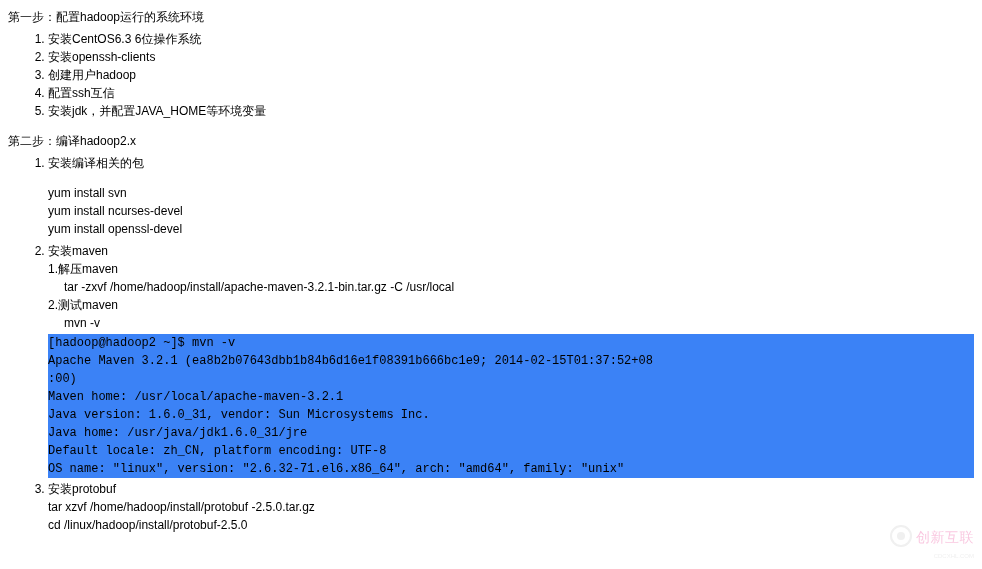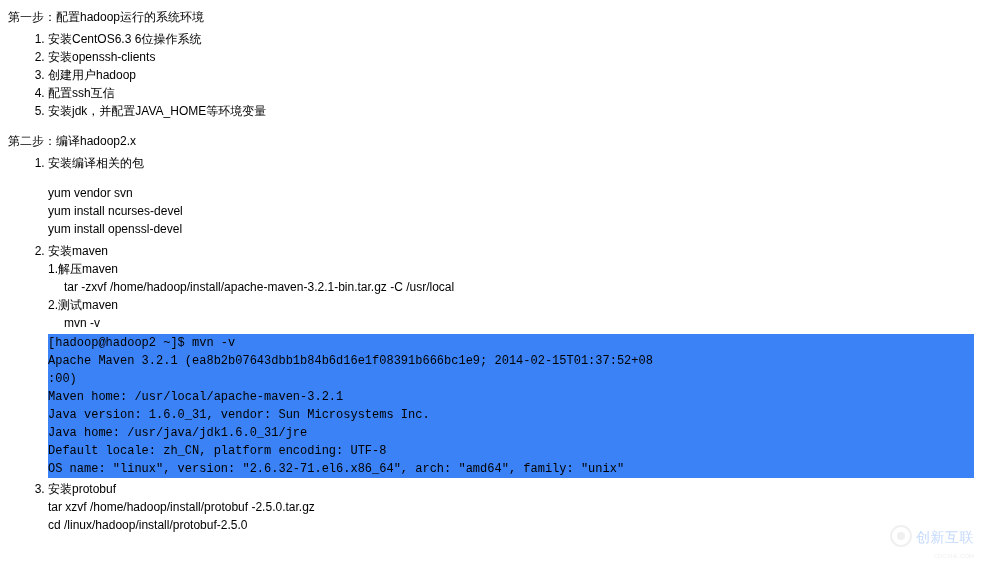--- a/index.html
+++ b/index.html
@@ -51,21 +51,21 @@
       color: #999;
     }
     .watermark .logo {
       display: inline-block;
       vertical-align: middle;
     }
     .watermark .text {
       display: inline-block;
       vertical-align: middle;
       font-size: 14px;
-      color: #3b82f6;
+      color: #ec4899;
       letter-spacing: 0.5px;
     }
     .watermark .subtext {
       font-size: 6px;
       color: #ccc;
       display: block;
       text-align: right;
     }
     .double-indent {
       margin-left: 16px;
@@ -83,21 +83,21 @@
   <li>配置ssh互信</li>
   <li>安装jdk，并配置JAVA_HOME等环境变量</li>
 </ol>
 
 <div class="step-title">第二步：编译hadoop2.x</div>
 
 <ol class="main-ol">
   <li>
     <span>安装编译相关的包</span>
     <div class="cmd-block">
-      <div class="cmd-line">yum vendor svn</div>
+      <div class="cmd-line">yum install svn</div>
       <div class="cmd-line">yum install ncurses-devel</div>
       <div class="cmd-line">yum install openssl-devel</div>
     </div>
   </li>
   <li>
     <span>安装maven</span>
     <div class="sub-section">
       <div>1.解压maven</div>
       <div class="double-indent">tar -zxvf /home/hadoop/install/apache-maven-3.2.1-bin.tar.gz -C /usr/local</div>
     </div>

